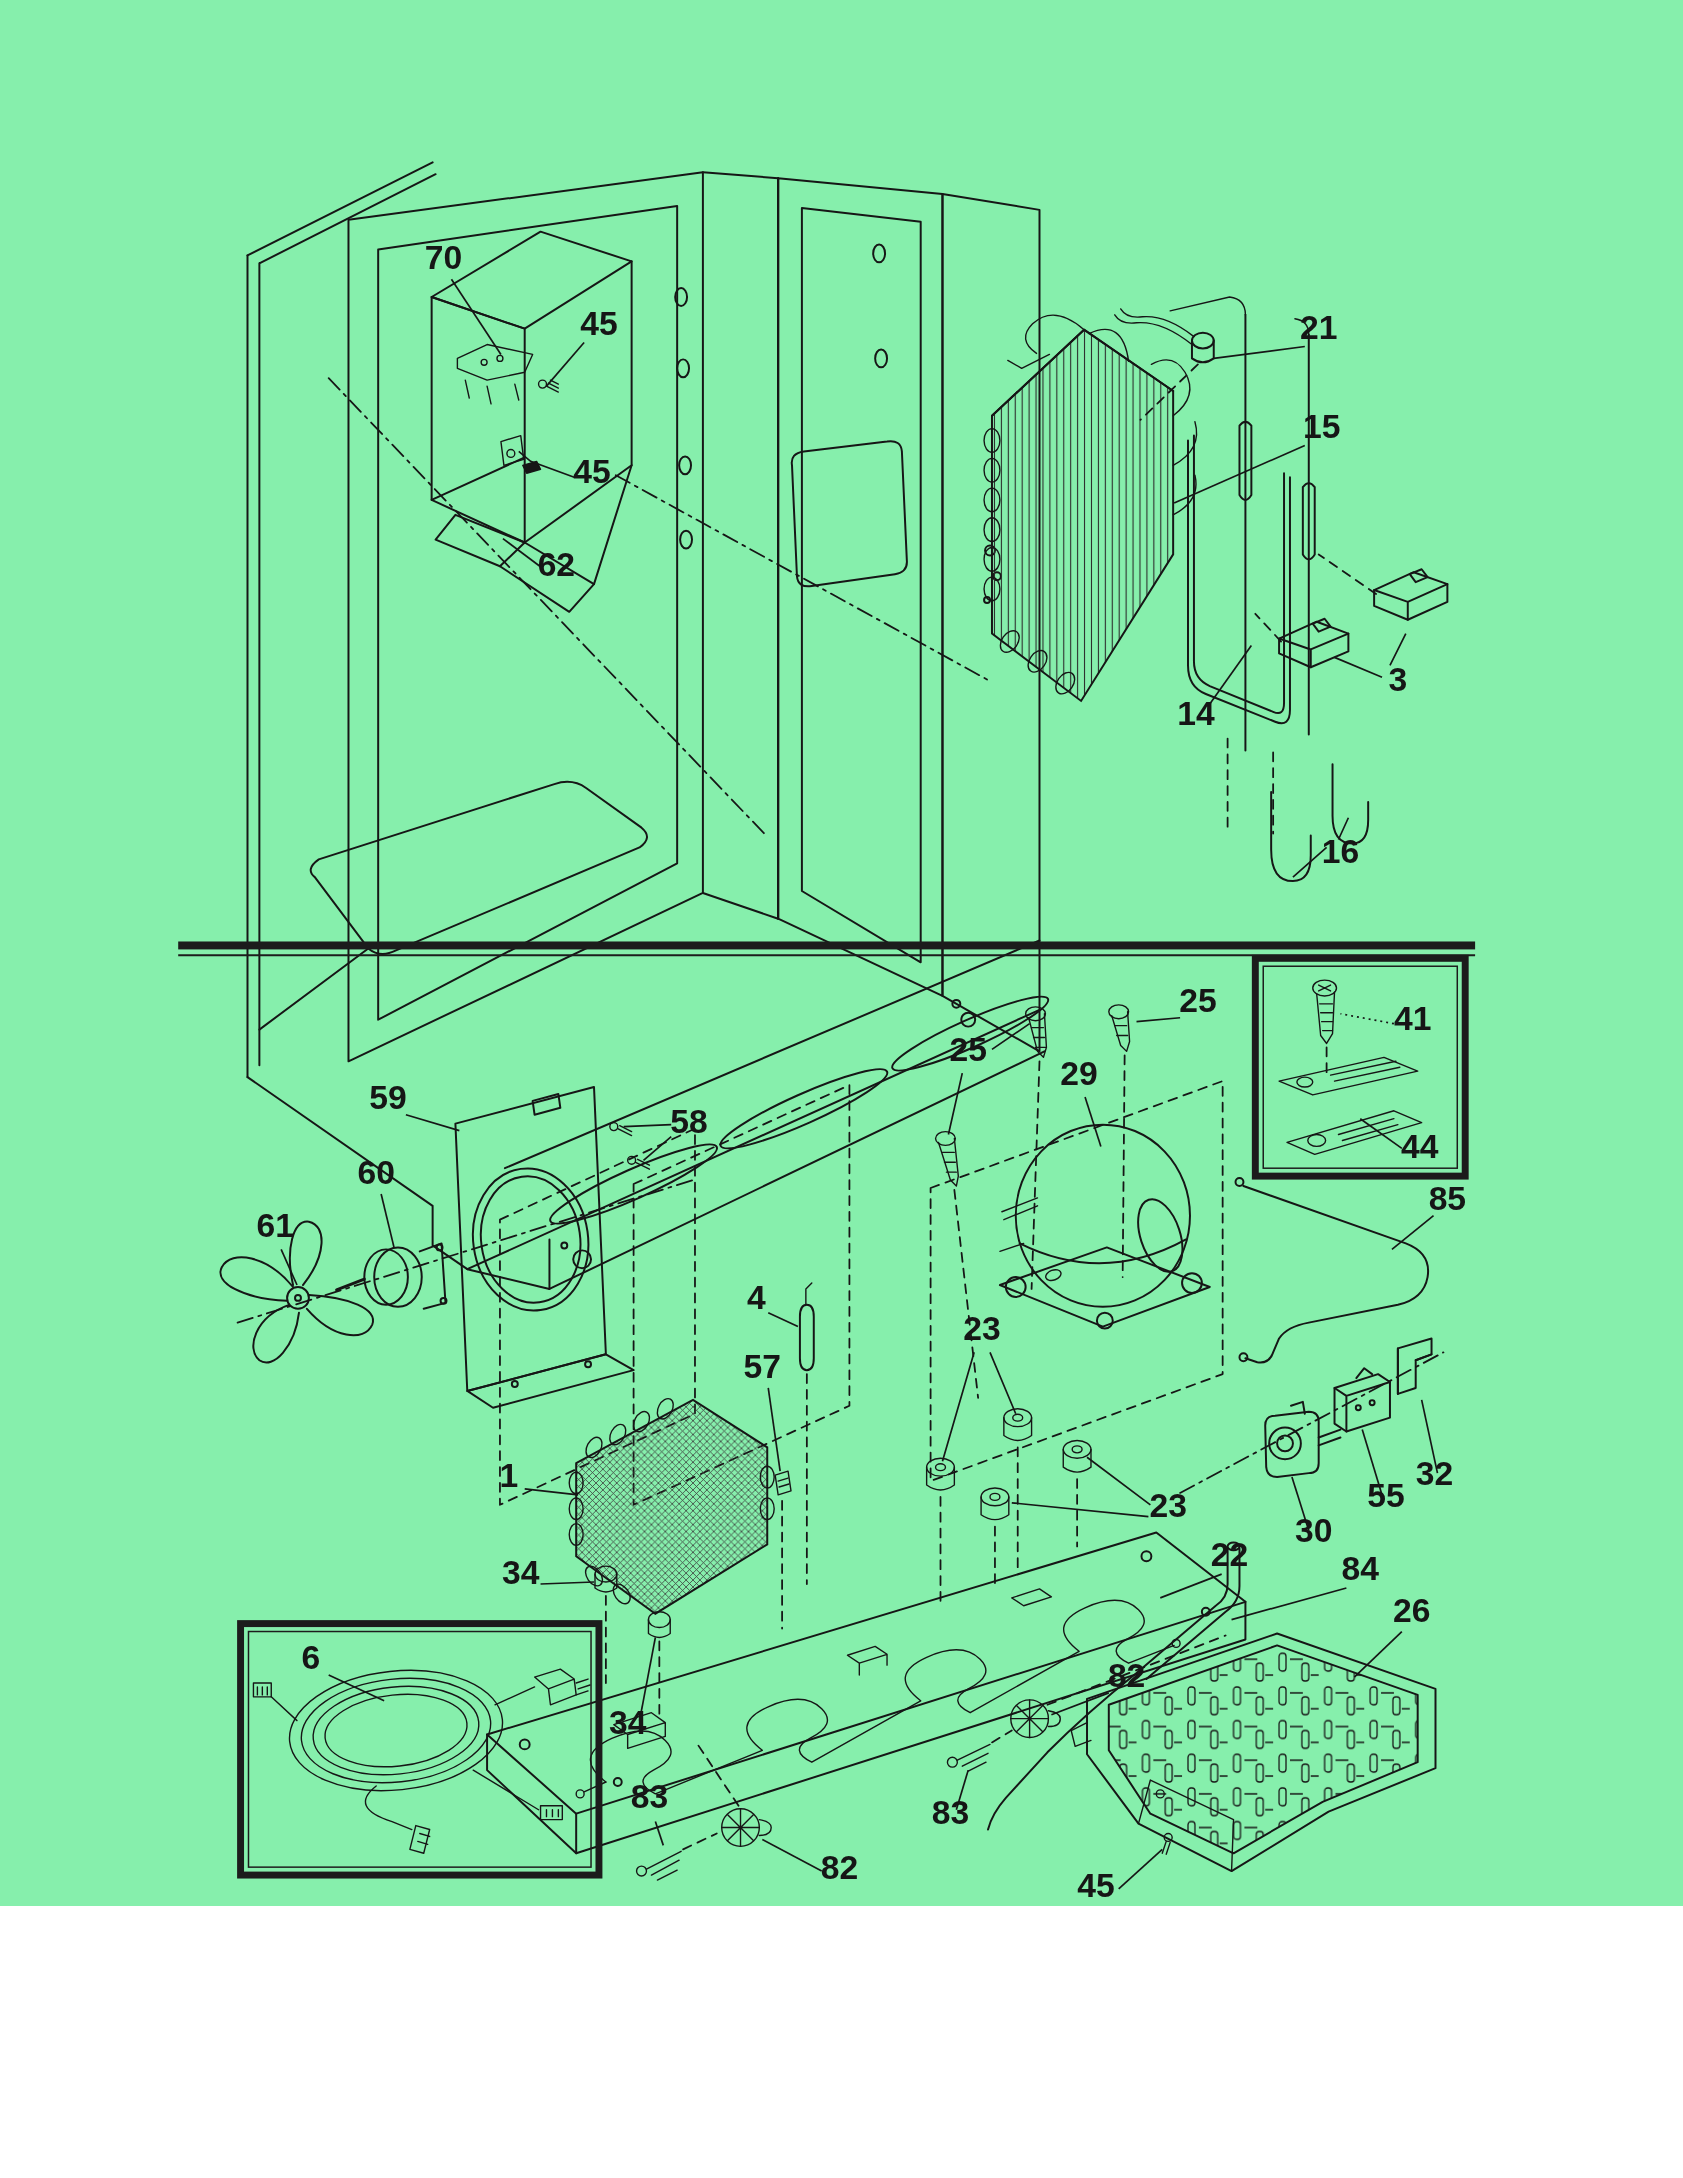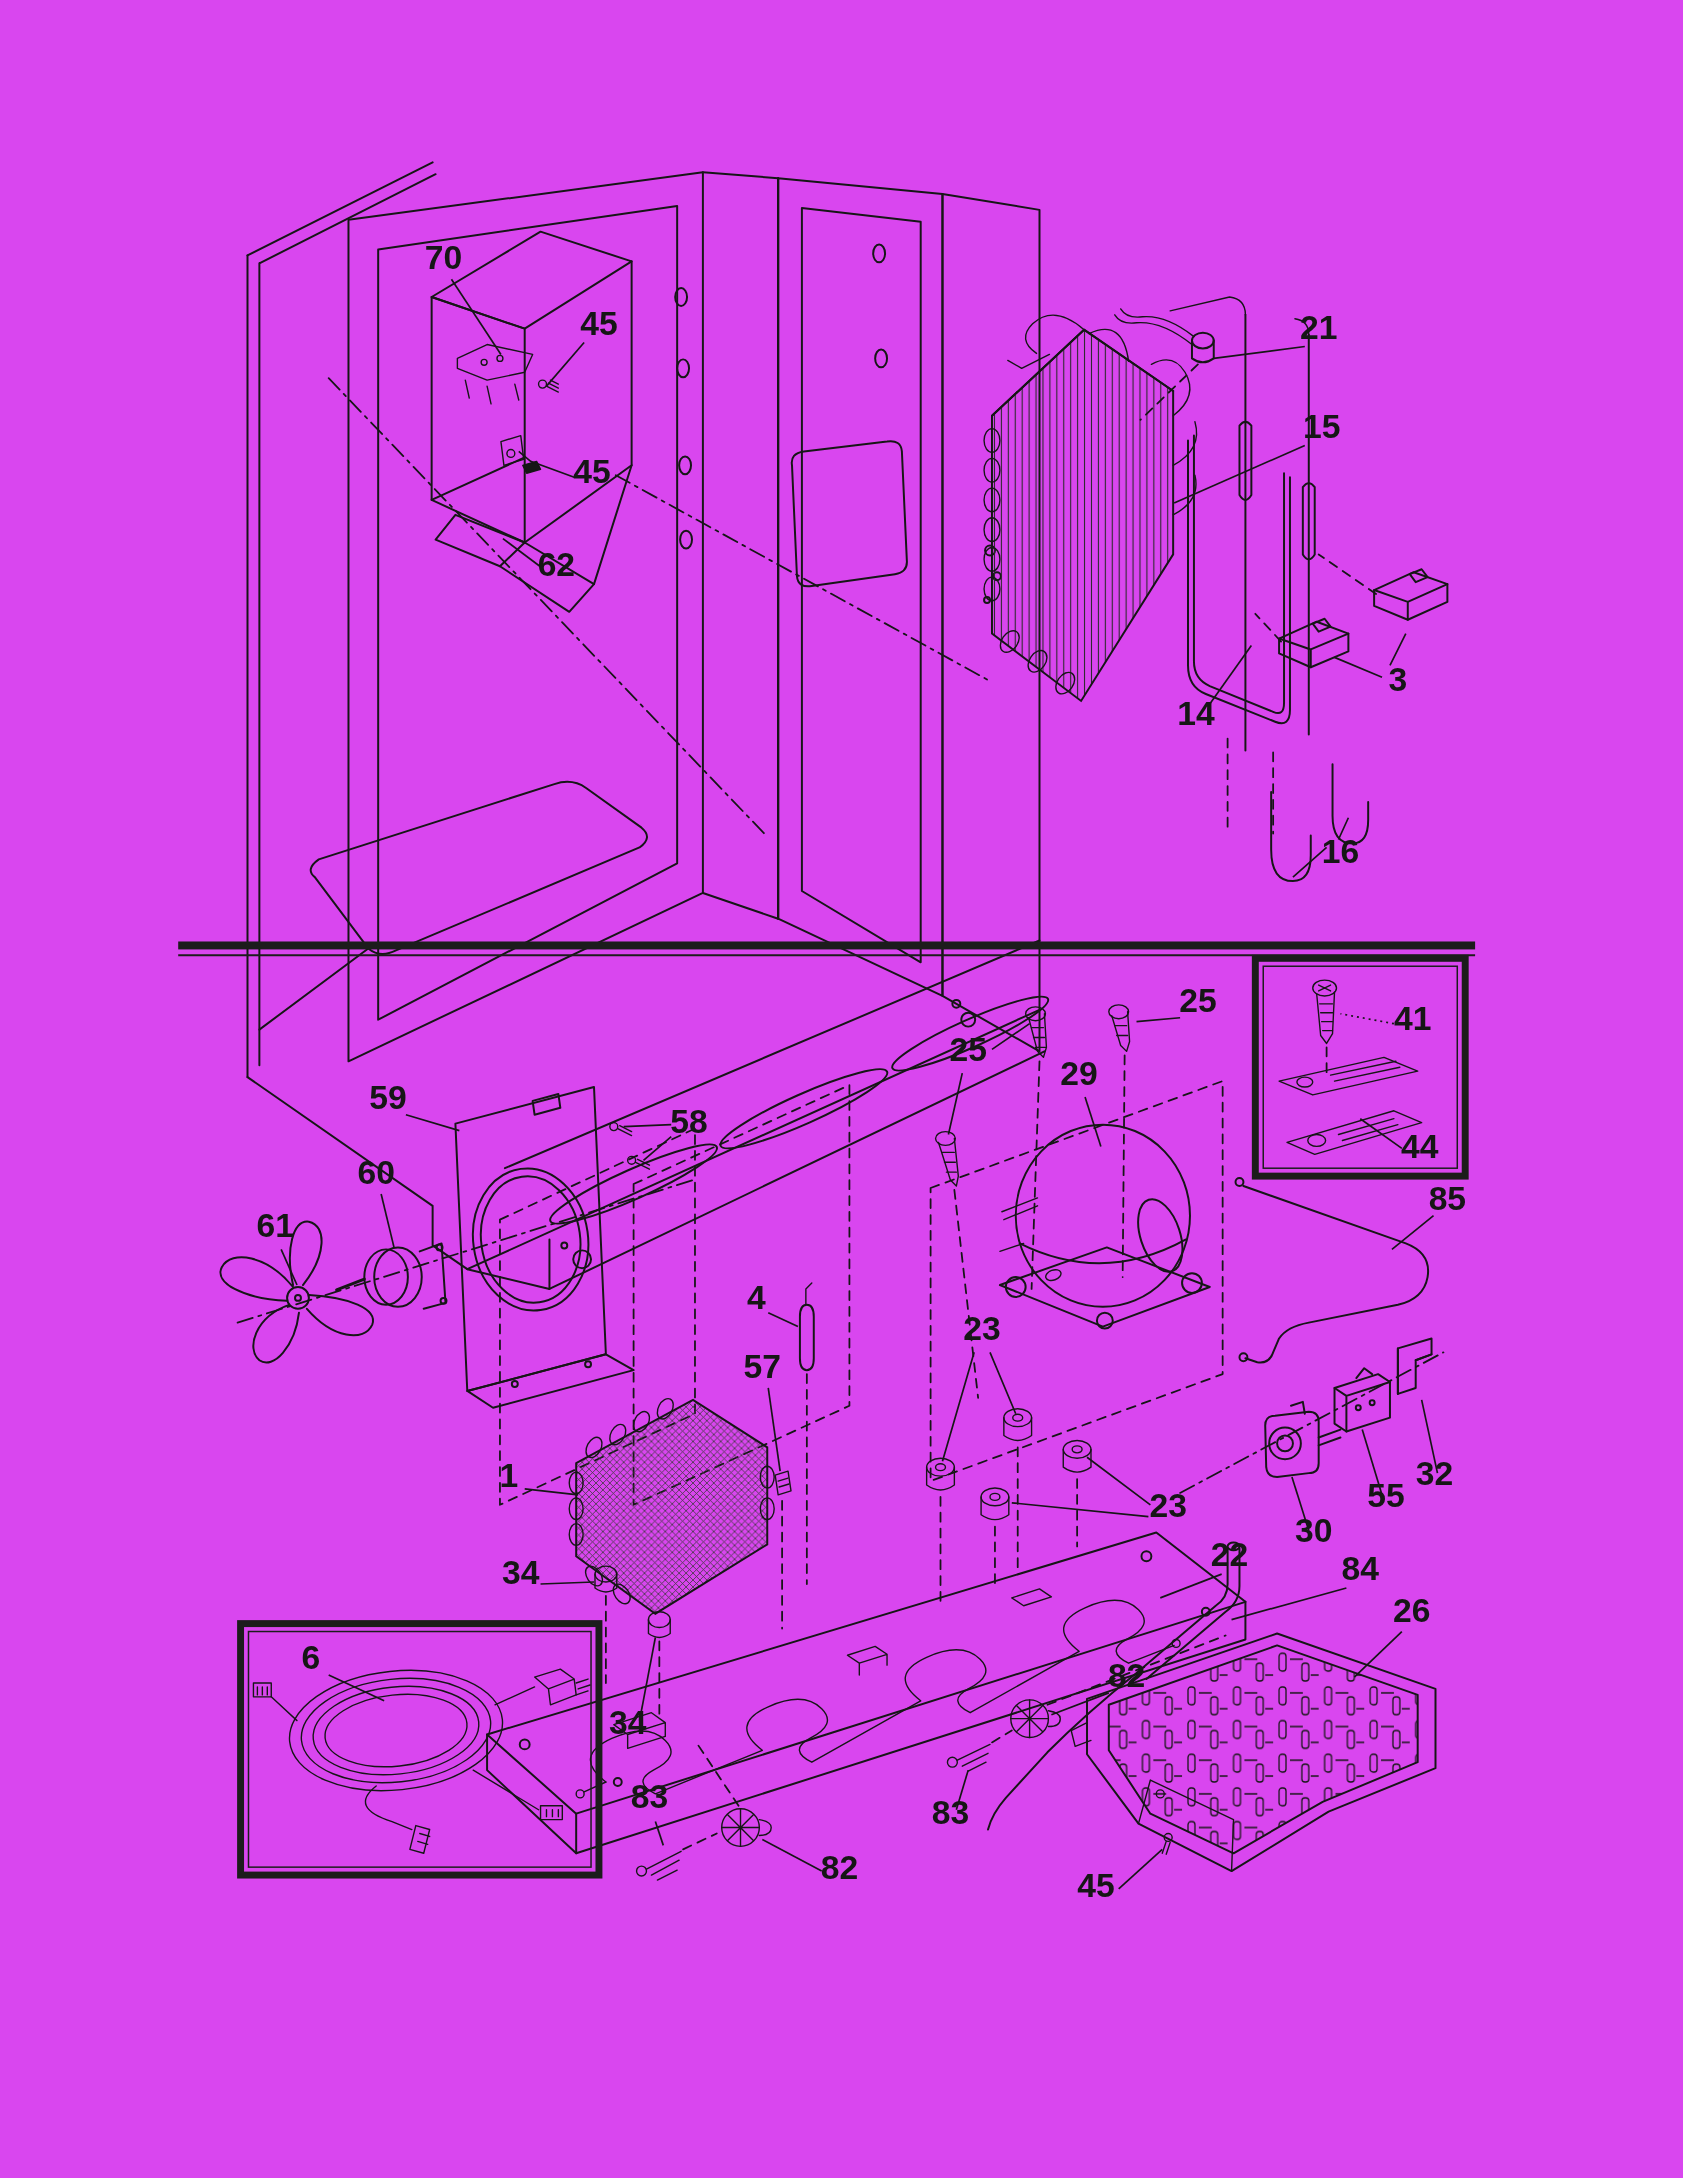--- a/index.html
+++ b/index.html
@@ -1,16 +1,16 @@
 <!DOCTYPE html>
 <html><head>
 <meta charset="utf-8">
 <style>
   html,body{margin:0;padding:0;background:#ffffff;}
-  .page{width:1683px;height:2178px;position:relative;background:#d946ef;}
+  .page{width:1683px;height:1906px;position:relative;background:#86efac;}
   svg{display:block;}
   .lbl{font-family:"Liberation Sans",sans-serif;font-weight:700;font-size:34px;fill:#161616;text-anchor:middle;}
   .ln{stroke:#161616;fill:none;stroke-width:2;stroke-linecap:round;stroke-linejoin:round;}
   .thin{stroke-width:1.4;}
   .dash{stroke-dasharray:9 7;stroke-width:1.8;}
   .dashdot{stroke-dasharray:16 6 3 6;stroke-width:1.8;}
   .leader{stroke:#161616;stroke-width:1.7;fill:none;}
   .dot{stroke-dasharray:2 4;}
 </style>
 </head>

